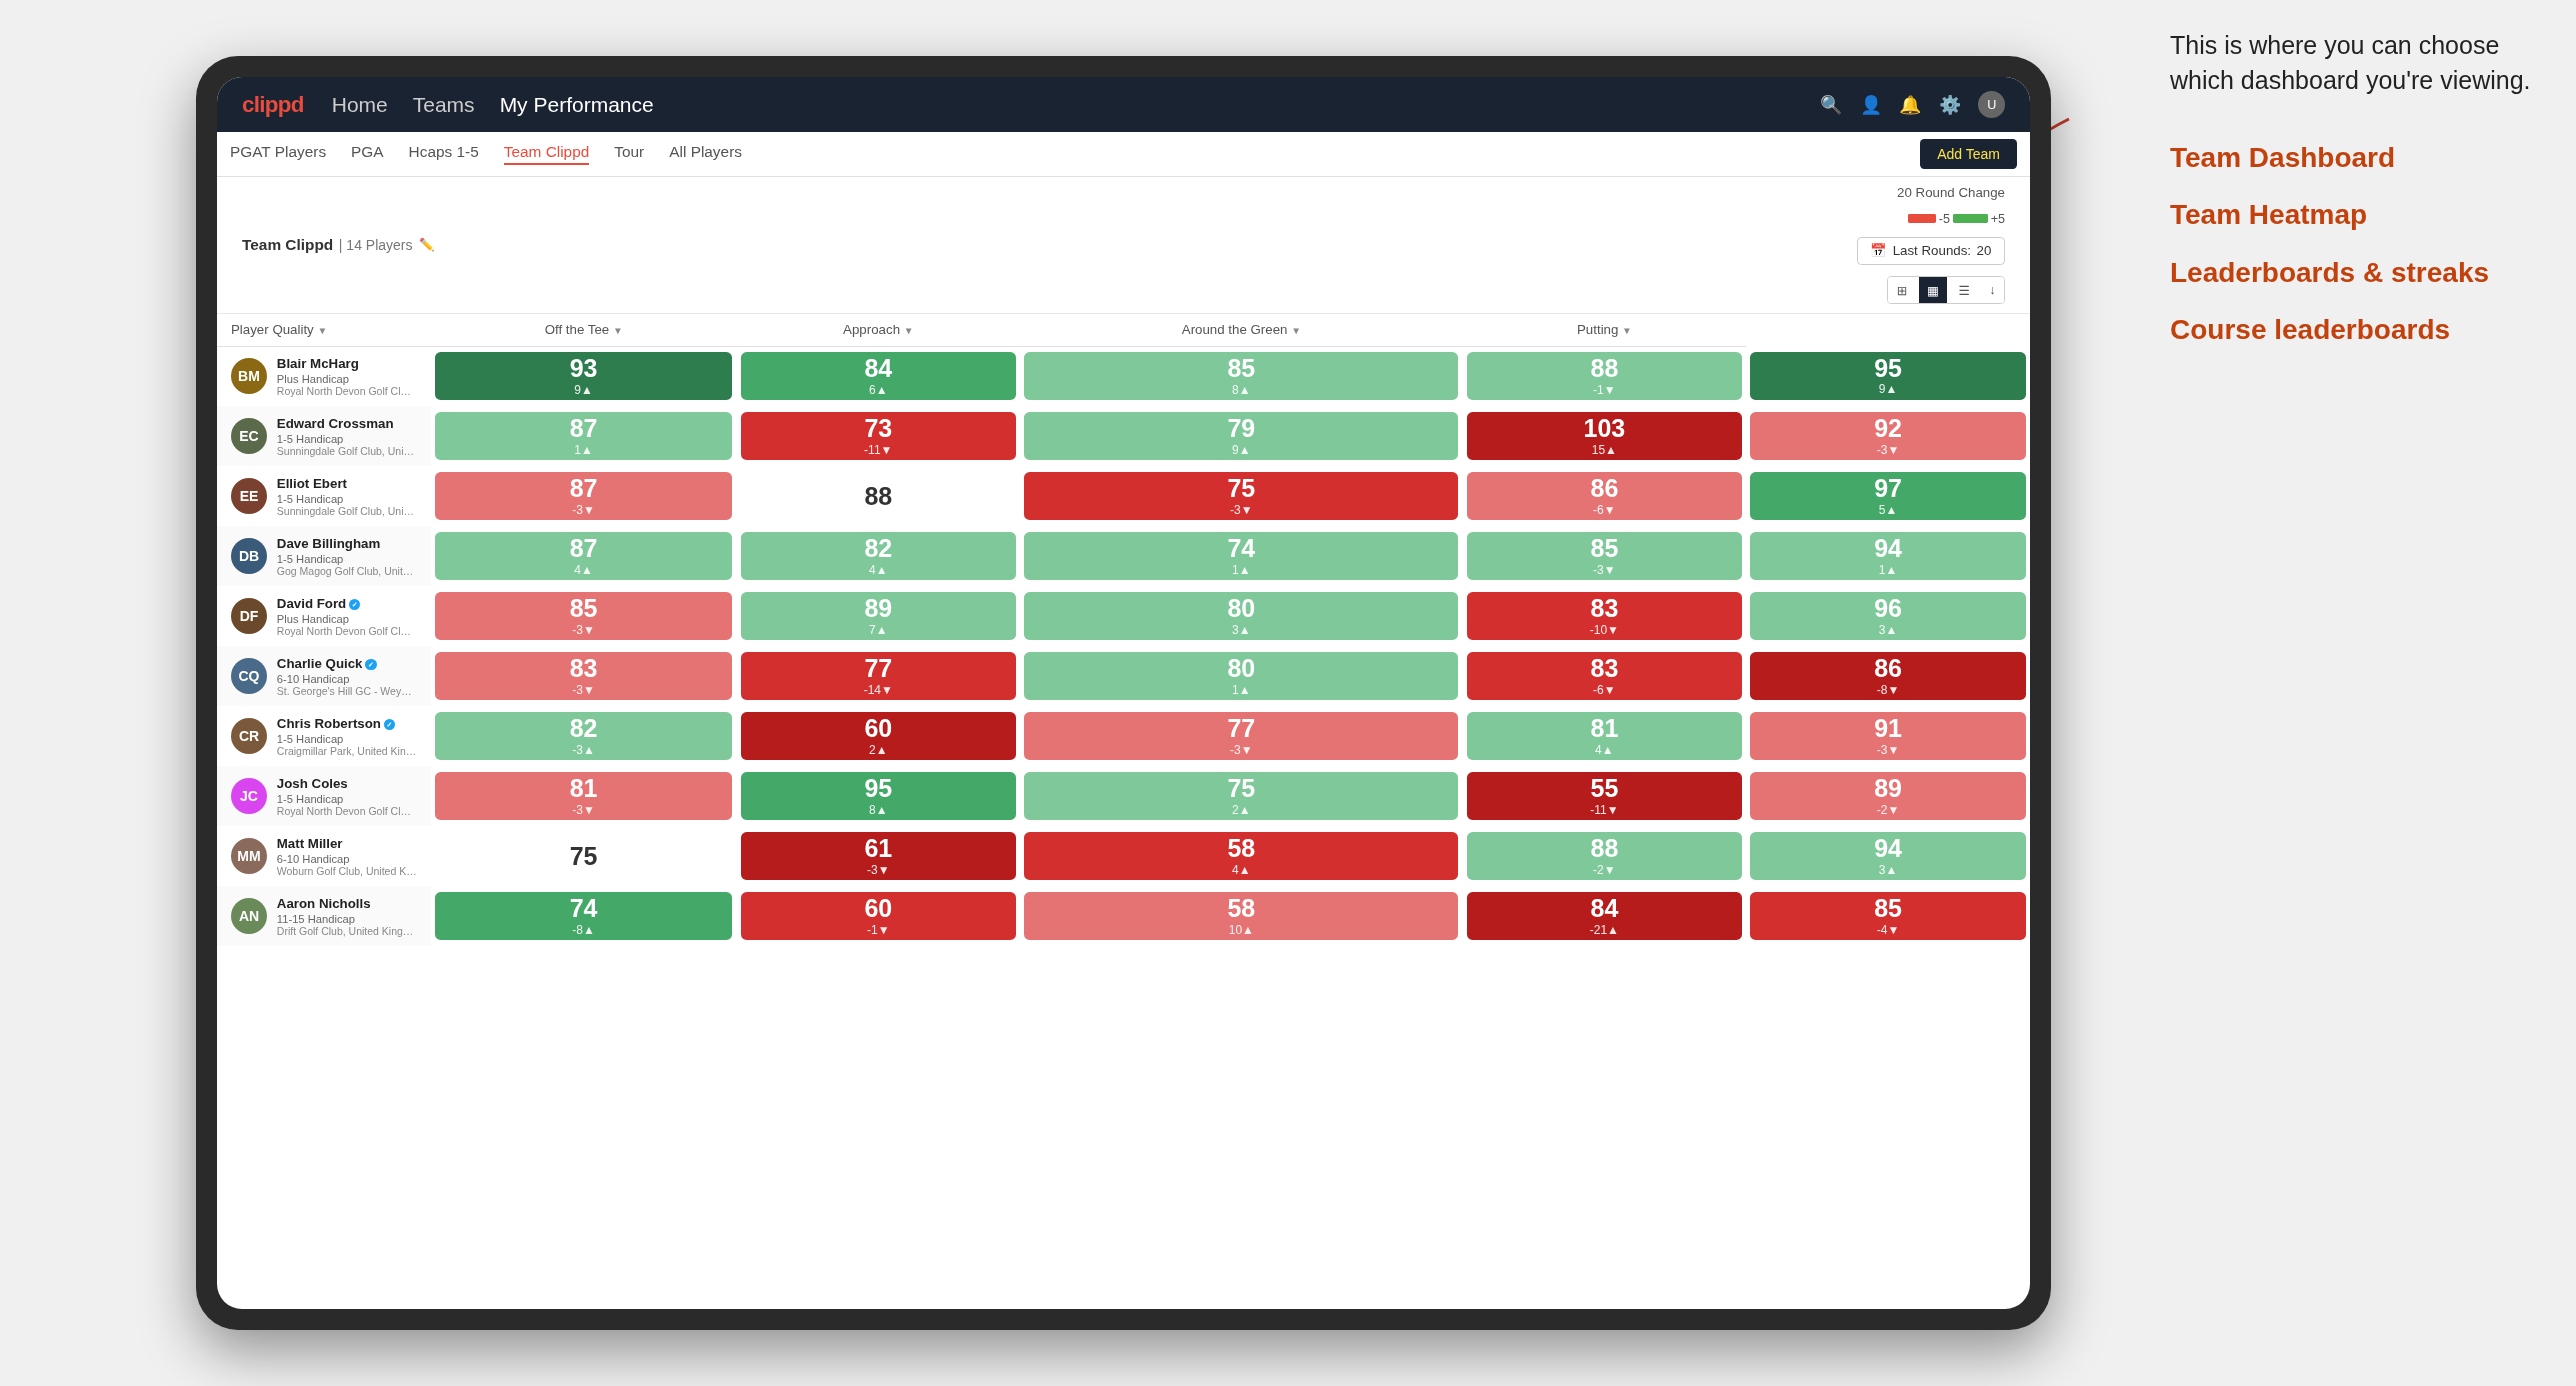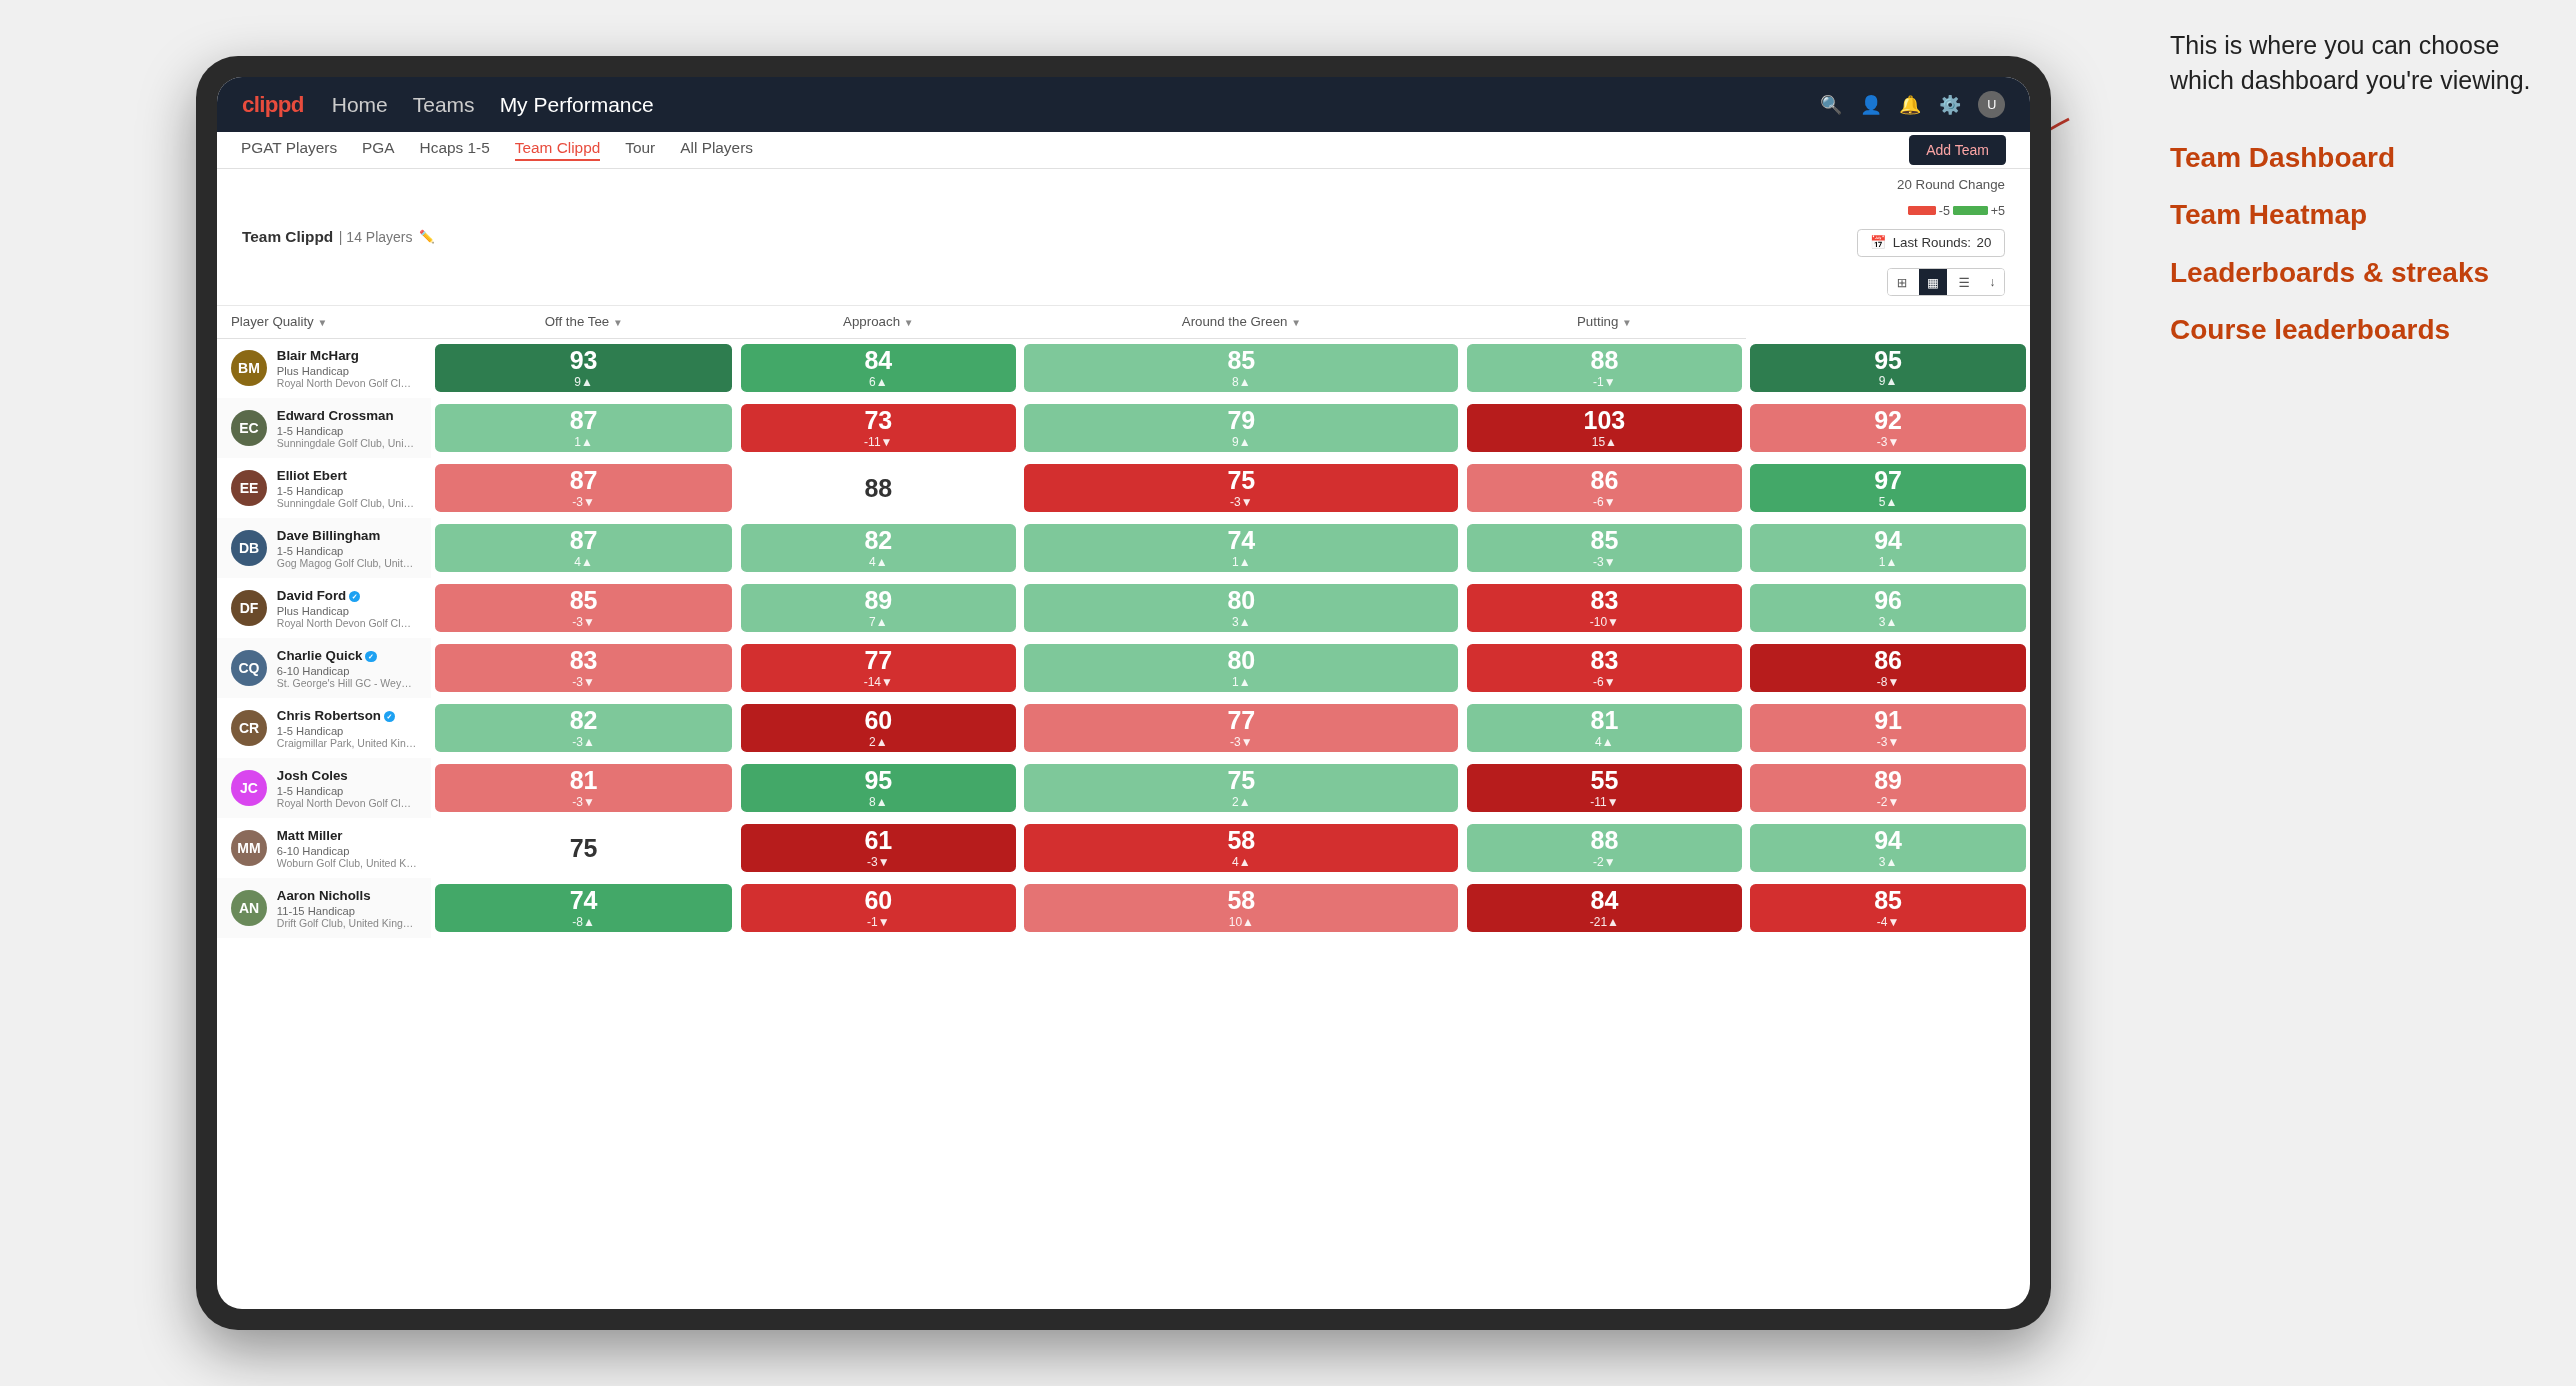--- a/index.html
+++ b/index.html
@@ -105,42 +105,42 @@
       align-items: center;
       justify-content: center;
       color: #fff;
       font-size: 12.6px;
     }
 
     
     .sub-nav {
       background: #fff;
       border-bottom: 0.7px solid #e0e0e0;
-      height: 37px;
-      display: flex;
-      align-items: center;
-      padding: 0 24px;
+      height: 45px;
+      display: flex;
+      align-items: center;
+      padding: 0 13px;
       gap: 25px;
       flex-shrink: 0;
     }
     .sub-nav-link {
       color: #555;
       font-size: 15.4px;
       cursor: pointer;
       padding-bottom: 2.8px;
       border-bottom: 2.1px solid transparent;
     }
     .sub-nav-link.active {
       color: #e84c3d;
       border-bottom: 2.1px solid #e84c3d;
     }
     .add-team-btn {
       margin-left: auto;
       background: #1a2332;
-      color: #fca5a5;
+      color: #fde047;
       border: none;
       padding: 7px 17px;
       border-radius: 4.2px;
       font-size: 14px;
       cursor: pointer;
     }
 
     
     .team-header-row {
       background: #fff;

